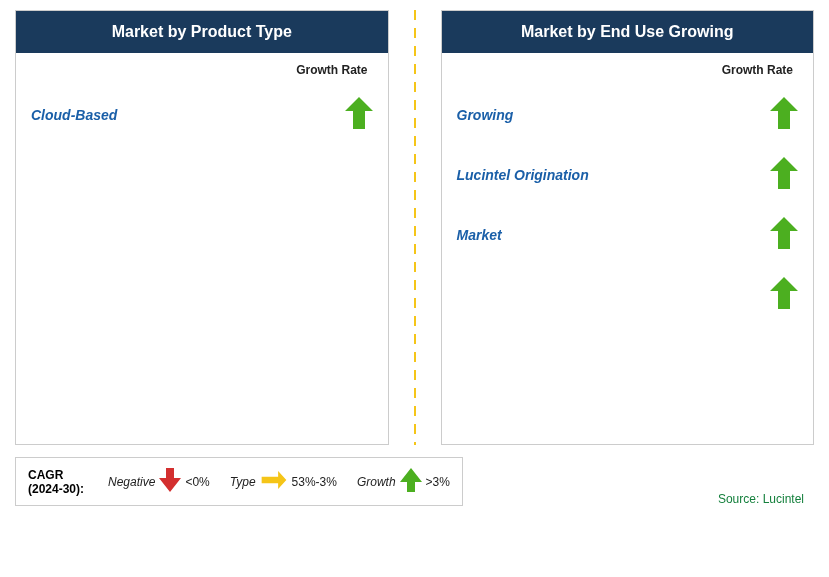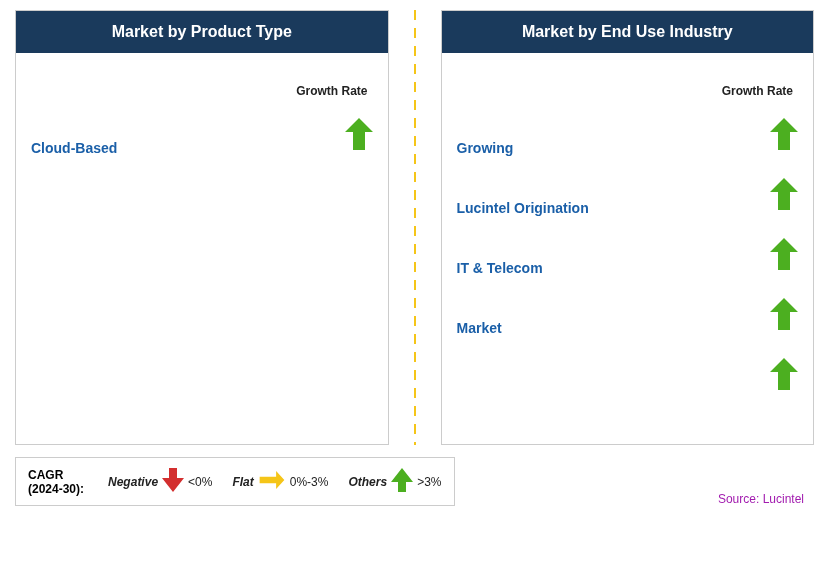--- a/index.html
+++ b/index.html
@@ -36,36 +36,36 @@
       text-align: center;
       font-weight: bold;
       font-size: 16px;
       padding: 12px 10px;
     }
     .panel-body {
       flex: 1;
       padding: 10px 15px;
       display: flex;
       flex-direction: column;
-      margin-top: 21px;
     }
     .growth-rate-label {
       text-align: right;
       font-weight: bold;
       font-size: 12px;
       color: #222;
       margin-bottom: 8px;
       padding-right: 5px;
     }
     .item-row {
       display: flex;
-      align-items: flex-end;
+      align-items: center;
       justify-content: space-between;
       padding: 10px 0;
       border-bottom: none;
+      font-style: italic;
     }
     .item-label {
       font-weight: bold;
       font-size: 14px;
       color: #1a5fa8;
     }
     .green-arrow {
       display: inline-block;
       position: relative;
     }
@@ -92,34 +92,34 @@
       font-size: 12px;
       margin-right: 4px;
     }
     .legend-item {
       display: flex;
       align-items: center;
       gap: 4px;
     }
     .legend-label-italic {
       font-style: italic;
-      font-weight: bold;
+      font-weight: normal;
       color: #222;
     }
     .legend-value {
       color: #222;
       font-size: 12px;
     }
     .red-arrow svg { width: 22px; height: 28px; }
     .yellow-arrow svg { width: 28px; height: 22px; }
     .green-arrow-sm svg { width: 22px; height: 28px; }
     .source-label {
       text-align: right;
       font-size: 12px;
-      color: #a21caf;
+      color: #15803d;
       margin-top: 4px;
       padding-right: 10px;
     }
     .bottom-section {
       display: flex;
       align-items: flex-end;
       justify-content: space-between;
       margin-top: 4px;
     }
   </style>
@@ -142,21 +142,21 @@
             </svg>
           </span>
         </div>
 
       </div>
     </div>
 
     <div style="width: 2px; background: repeating-linear-gradient(to bottom, #f5c518 0px, #f5c518 10px, transparent 10px, transparent 18px); margin: 0 5px; align-self: stretch;"></div>
 
     <div class="panel panel-right" style="margin-left: 20px;">
-      <div class="panel-header">Market by End Use Industry</div>
+      <div class="panel-header">Market by End Use Growing</div>
       <div class="panel-body">
         <div class="growth-rate-label">Growth Rate</div>
 
         <div class="item-row">
           <span class="item-label">Growing</span>
           <span class="green-arrow">
             <svg viewBox="0 0 28 36" xmlns="http://www.w3.org/2000/svg">
               <polygon points="14,2 28,16 20,16 20,34 8,34 8,16 0,16" fill="#4caf20"></polygon>
             </svg>
           </span>
@@ -164,28 +164,20 @@
 
         <div class="item-row">
           <span class="item-label">Lucintel Origination</span>
           <span class="green-arrow">
             <svg viewBox="0 0 28 36" xmlns="http://www.w3.org/2000/svg">
               <polygon points="14,2 28,16 20,16 20,34 8,34 8,16 0,16" fill="#4caf20"></polygon>
             </svg>
           </span>
         </div>
 
-        <div class="item-row">
-          <span class="item-label">IT &amp; Telecom</span>
-          <span class="green-arrow">
-            <svg viewBox="0 0 28 36" xmlns="http://www.w3.org/2000/svg">
-              <polygon points="14,2 28,16 20,16 20,34 8,34 8,16 0,16" fill="#4caf20"></polygon>
-            </svg>
-          </span>
-        </div>
 
         <div class="item-row">
           <span class="item-label">Market</span>
           <span class="green-arrow">
             <svg viewBox="0 0 28 36" xmlns="http://www.w3.org/2000/svg">
               <polygon points="14,2 28,16 20,16 20,34 8,34 8,16 0,16" fill="#4caf20"></polygon>
             </svg>
           </span>
         </div>
 
@@ -211,31 +203,31 @@
         <span class="legend-label-italic">Negative</span>
         <span class="red-arrow">
           <svg viewBox="0 0 22 28" xmlns="http://www.w3.org/2000/svg">
             <polygon points="11,26 22,12 15,12 15,2 7,2 7,12 0,12" fill="#d32f2f"></polygon>
           </svg>
         </span>
         <span class="legend-value">&lt;0%</span>
       </div>
 
       <div class="legend-item">
-        <span class="legend-label-italic">Flat</span>
+        <span class="legend-label-italic">Type</span>
         <span class="yellow-arrow">
           <svg viewBox="0 0 34 22" xmlns="http://www.w3.org/2000/svg">
             <polygon points="2,7 2,15 22,15 22,22 32,11 22,0 22,7" fill="#f5c518"></polygon>
           </svg>
         </span>
-        <span class="legend-value">0%-3%</span>
+        <span class="legend-value">53%-3%</span>
       </div>
 
       <div class="legend-item">
-        <span class="legend-label-italic">Others</span>
+        <span class="legend-label-italic">Growth</span>
         <span class="green-arrow-sm">
           <svg viewBox="0 0 22 28" xmlns="http://www.w3.org/2000/svg">
             <polygon points="11,2 22,16 15,16 15,26 7,26 7,16 0,16" fill="#4caf20"></polygon>
           </svg>
         </span>
         <span class="legend-value">&gt;3%</span>
       </div>
     </div>
 
     <div class="source-label">Source: Lucintel</div>

